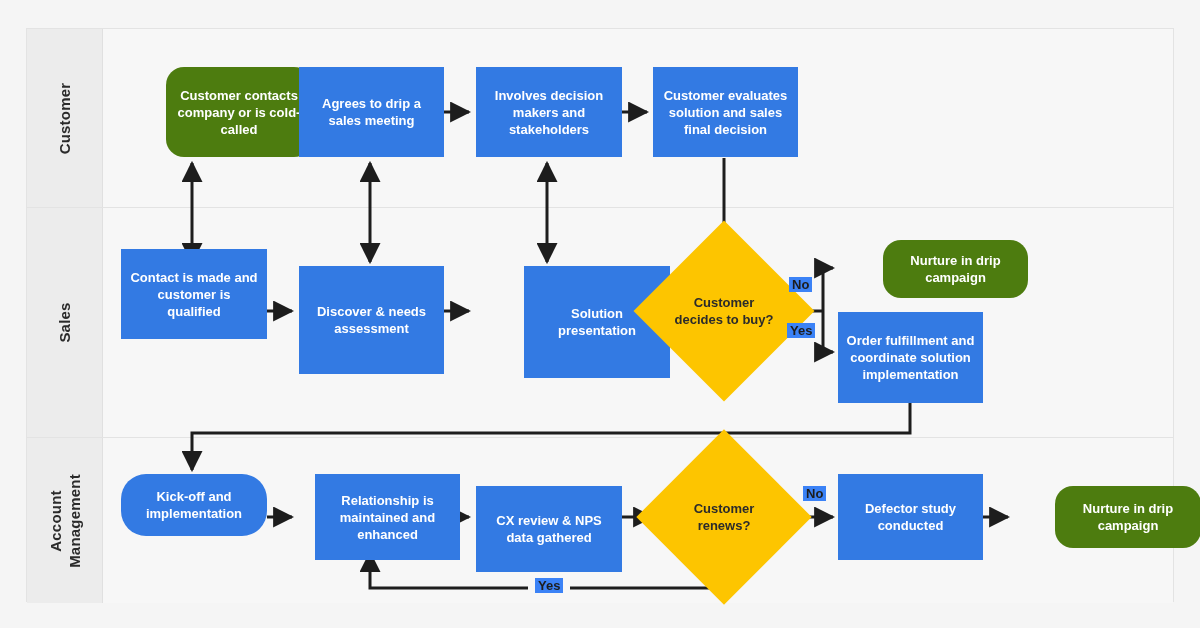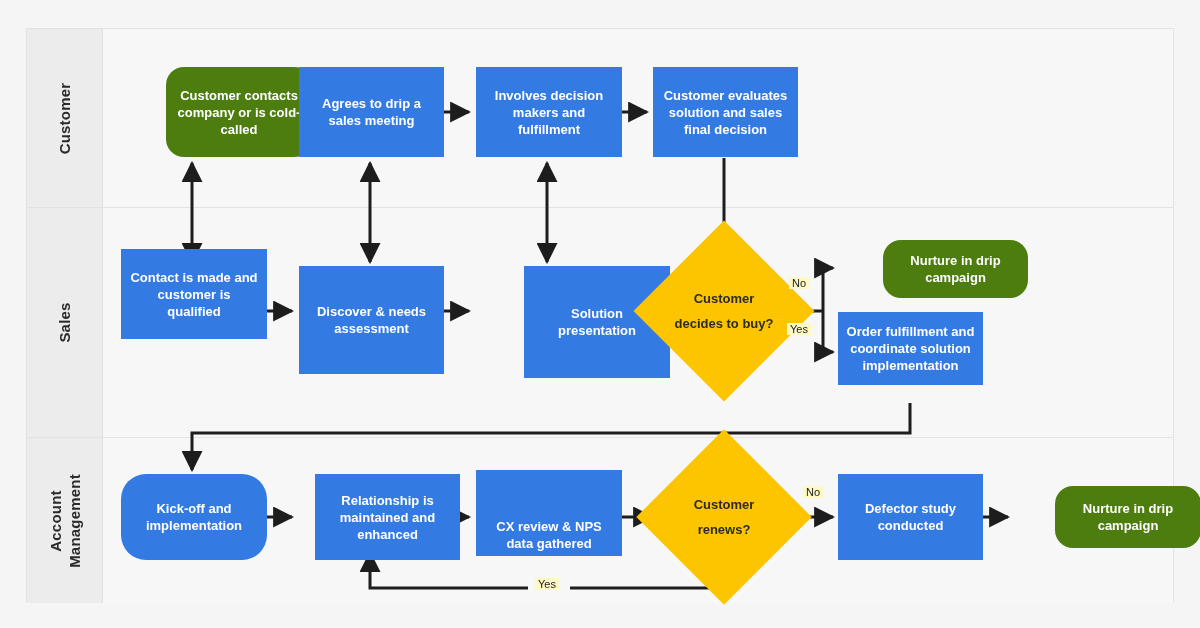--- a/index.html
+++ b/index.html
@@ -52,28 +52,28 @@
   .node.diamond{
     background:transparent;color:#2b2b2b;
     z-index:4;
   }
   .diamond-shape{
     position:absolute;left:0;top:0;width:100%;height:100%;
     background:#fdc500;
     transform:rotate(45deg);
     z-index:-1;
   }
-  .dlabel{position:relative;z-index:2;font-size:13px;font-weight:bold;line-height:25px;color:#2b2b2b;}
+  .dlabel{position:relative;z-index:2;font-size:13px;font-weight:bold;line-height:17px;color:#2b2b2b;}
 
   
   svg.wires{position:absolute;left:0;top:0;width:1200px;height:628px;z-index:3;pointer-events:none;}
   .edge-label{
     position:absolute;z-index:5;
-    font-size:11px;font-weight:normal;color:#1d1d1d;
-    background:#fef9c3;padding:0 3px;
+    font-size:13px;font-weight:bold;color:#1d1d1d;
+    background:#3b82f6;padding:0 3px;
     white-space:nowrap;
   }
 </style>
 </head>
 <body>
 
 <div id="stage">
 
   <div class="frame">
 
@@ -147,21 +147,21 @@
 
   <div class="node green" style="left:121px;top:67px;width:146px;height:90px;">
     <span>Customer contacts company or is cold-called</span>
   </div>
 
   <div class="node blue" style="left:299px;top:67px;width:145px;height:90px;">
     <span>Agrees to drip a sales meeting</span>
   </div>
 
   <div class="node blue" style="left:476px;top:67px;width:146px;height:90px;">
-    <span>Involves decision makers and fulfillment</span>
+    <span>Involves decision makers and stakeholders</span>
   </div>
 
   <div class="node blue" style="left:653px;top:67px;width:145px;height:90px;">
     <span>Customer evaluates solution and sales final decision</span>
   </div>
 
   <div class="node blue" style="left:121px;top:249px;width:146px;height:90px;">
     <span>Contact is made and customer is qualified</span>
   </div>
 
@@ -175,33 +175,33 @@
 
   <div class="node diamond" style="left:660px;top:247px;width:128px;height:128px;">
     <div class="diamond-shape"></div>
     <span class="dlabel">Customer decides to buy?</span>
   </div>
 
   <div class="node green" style="left:838px;top:240px;width:145px;height:58px;">
     <span>Nurture in drip campaign</span>
   </div>
 
-  <div class="node blue" style="left:838px;top:312px;width:145px;height:73px;">
+  <div class="node blue" style="left:838px;top:312px;width:145px;height:91px;">
     <span>Order fulfillment and coordinate solution implementation</span>
   </div>
 
-  <div class="node blue" style="left:121px;top:474px;width:146px;height:86px;border-radius:25px;">
+  <div class="node blue" style="left:121px;top:474px;width:146px;height:62px;border-radius:25px;">
     <span>Kick-off and implementation</span>
   </div>
 
   <div class="node blue" style="left:315px;top:474px;width:145px;height:86px;">
     <span>Relationship is maintained and enhanced</span>
   </div>
 
-  <div class="node blue" style="left:476px;top:470px;width:146px;height:86px;align-items:flex-end;">
+  <div class="node blue" style="left:476px;top:486px;width:146px;height:86px;">
     <span>CX review &amp; NPS data gathered</span>
   </div>
 
   <div class="node diamond" style="left:662px;top:455px;width:124px;height:124px;justify-content:flex-end;">
     <div class="diamond-shape"></div>
     <span class="dlabel">Customer renews?</span>
   </div>
 
   <div class="node blue" style="left:838px;top:474px;width:145px;height:86px;">
     <span>Defector study conducted</span>

